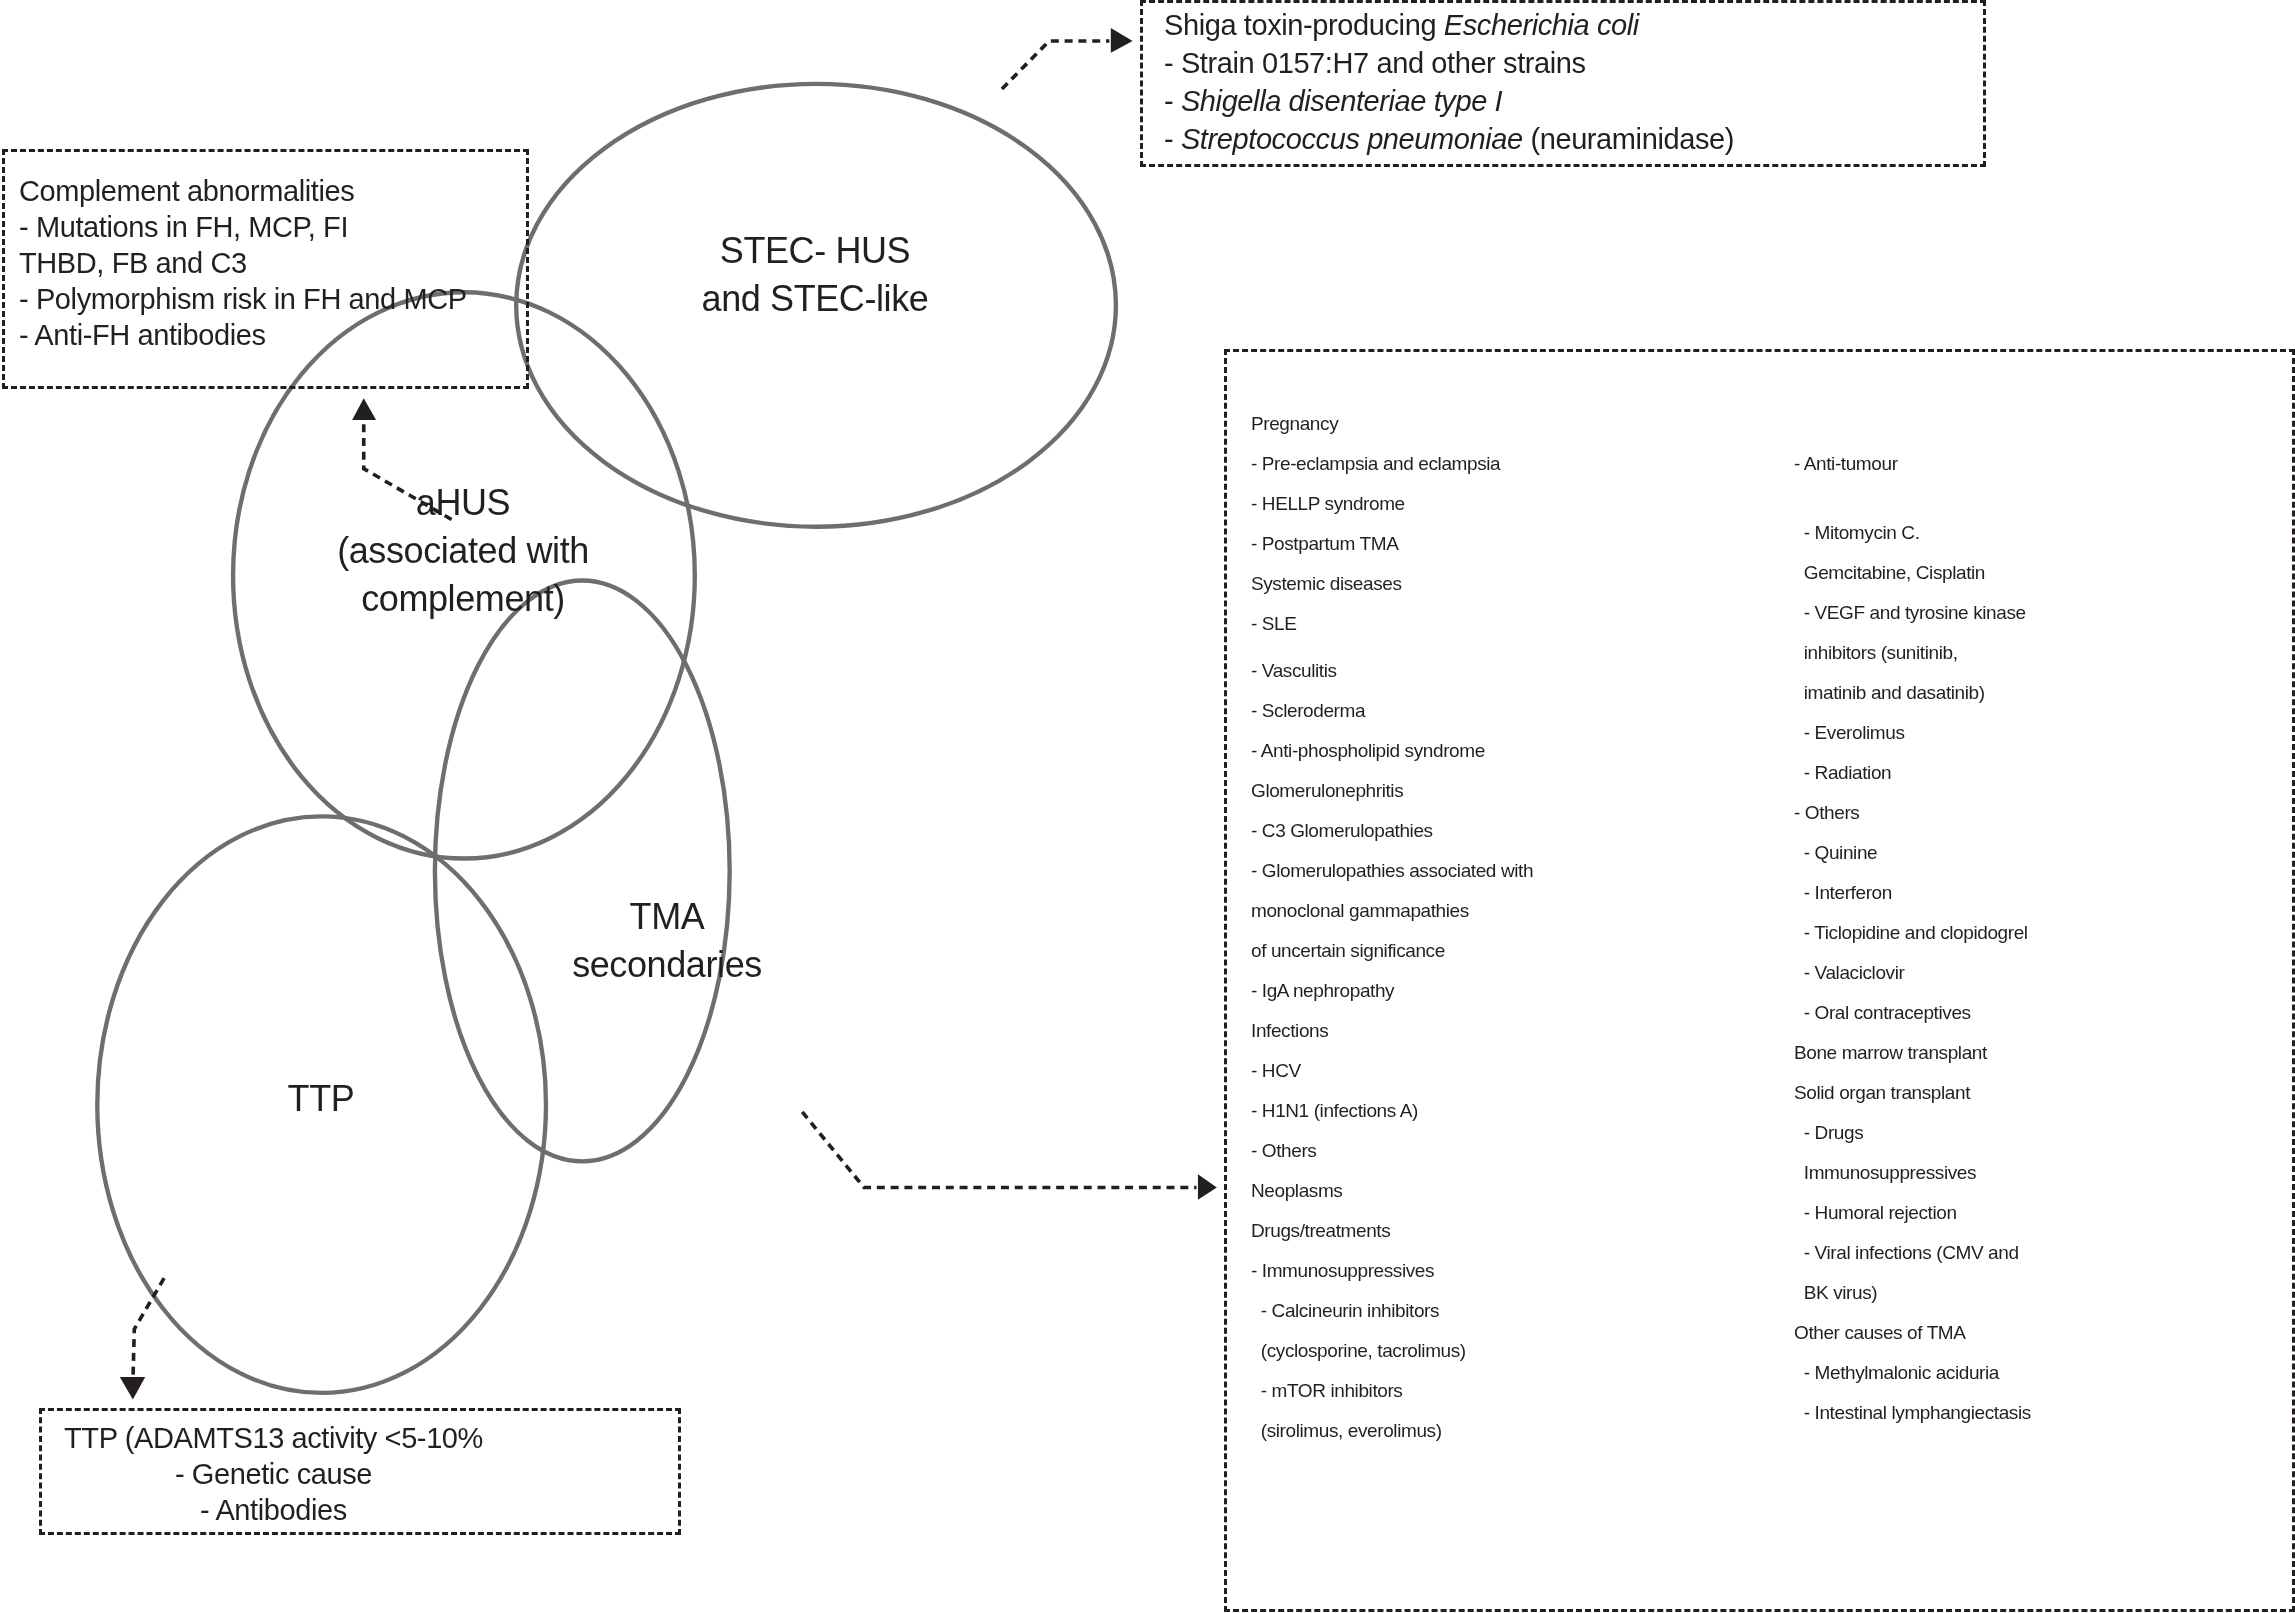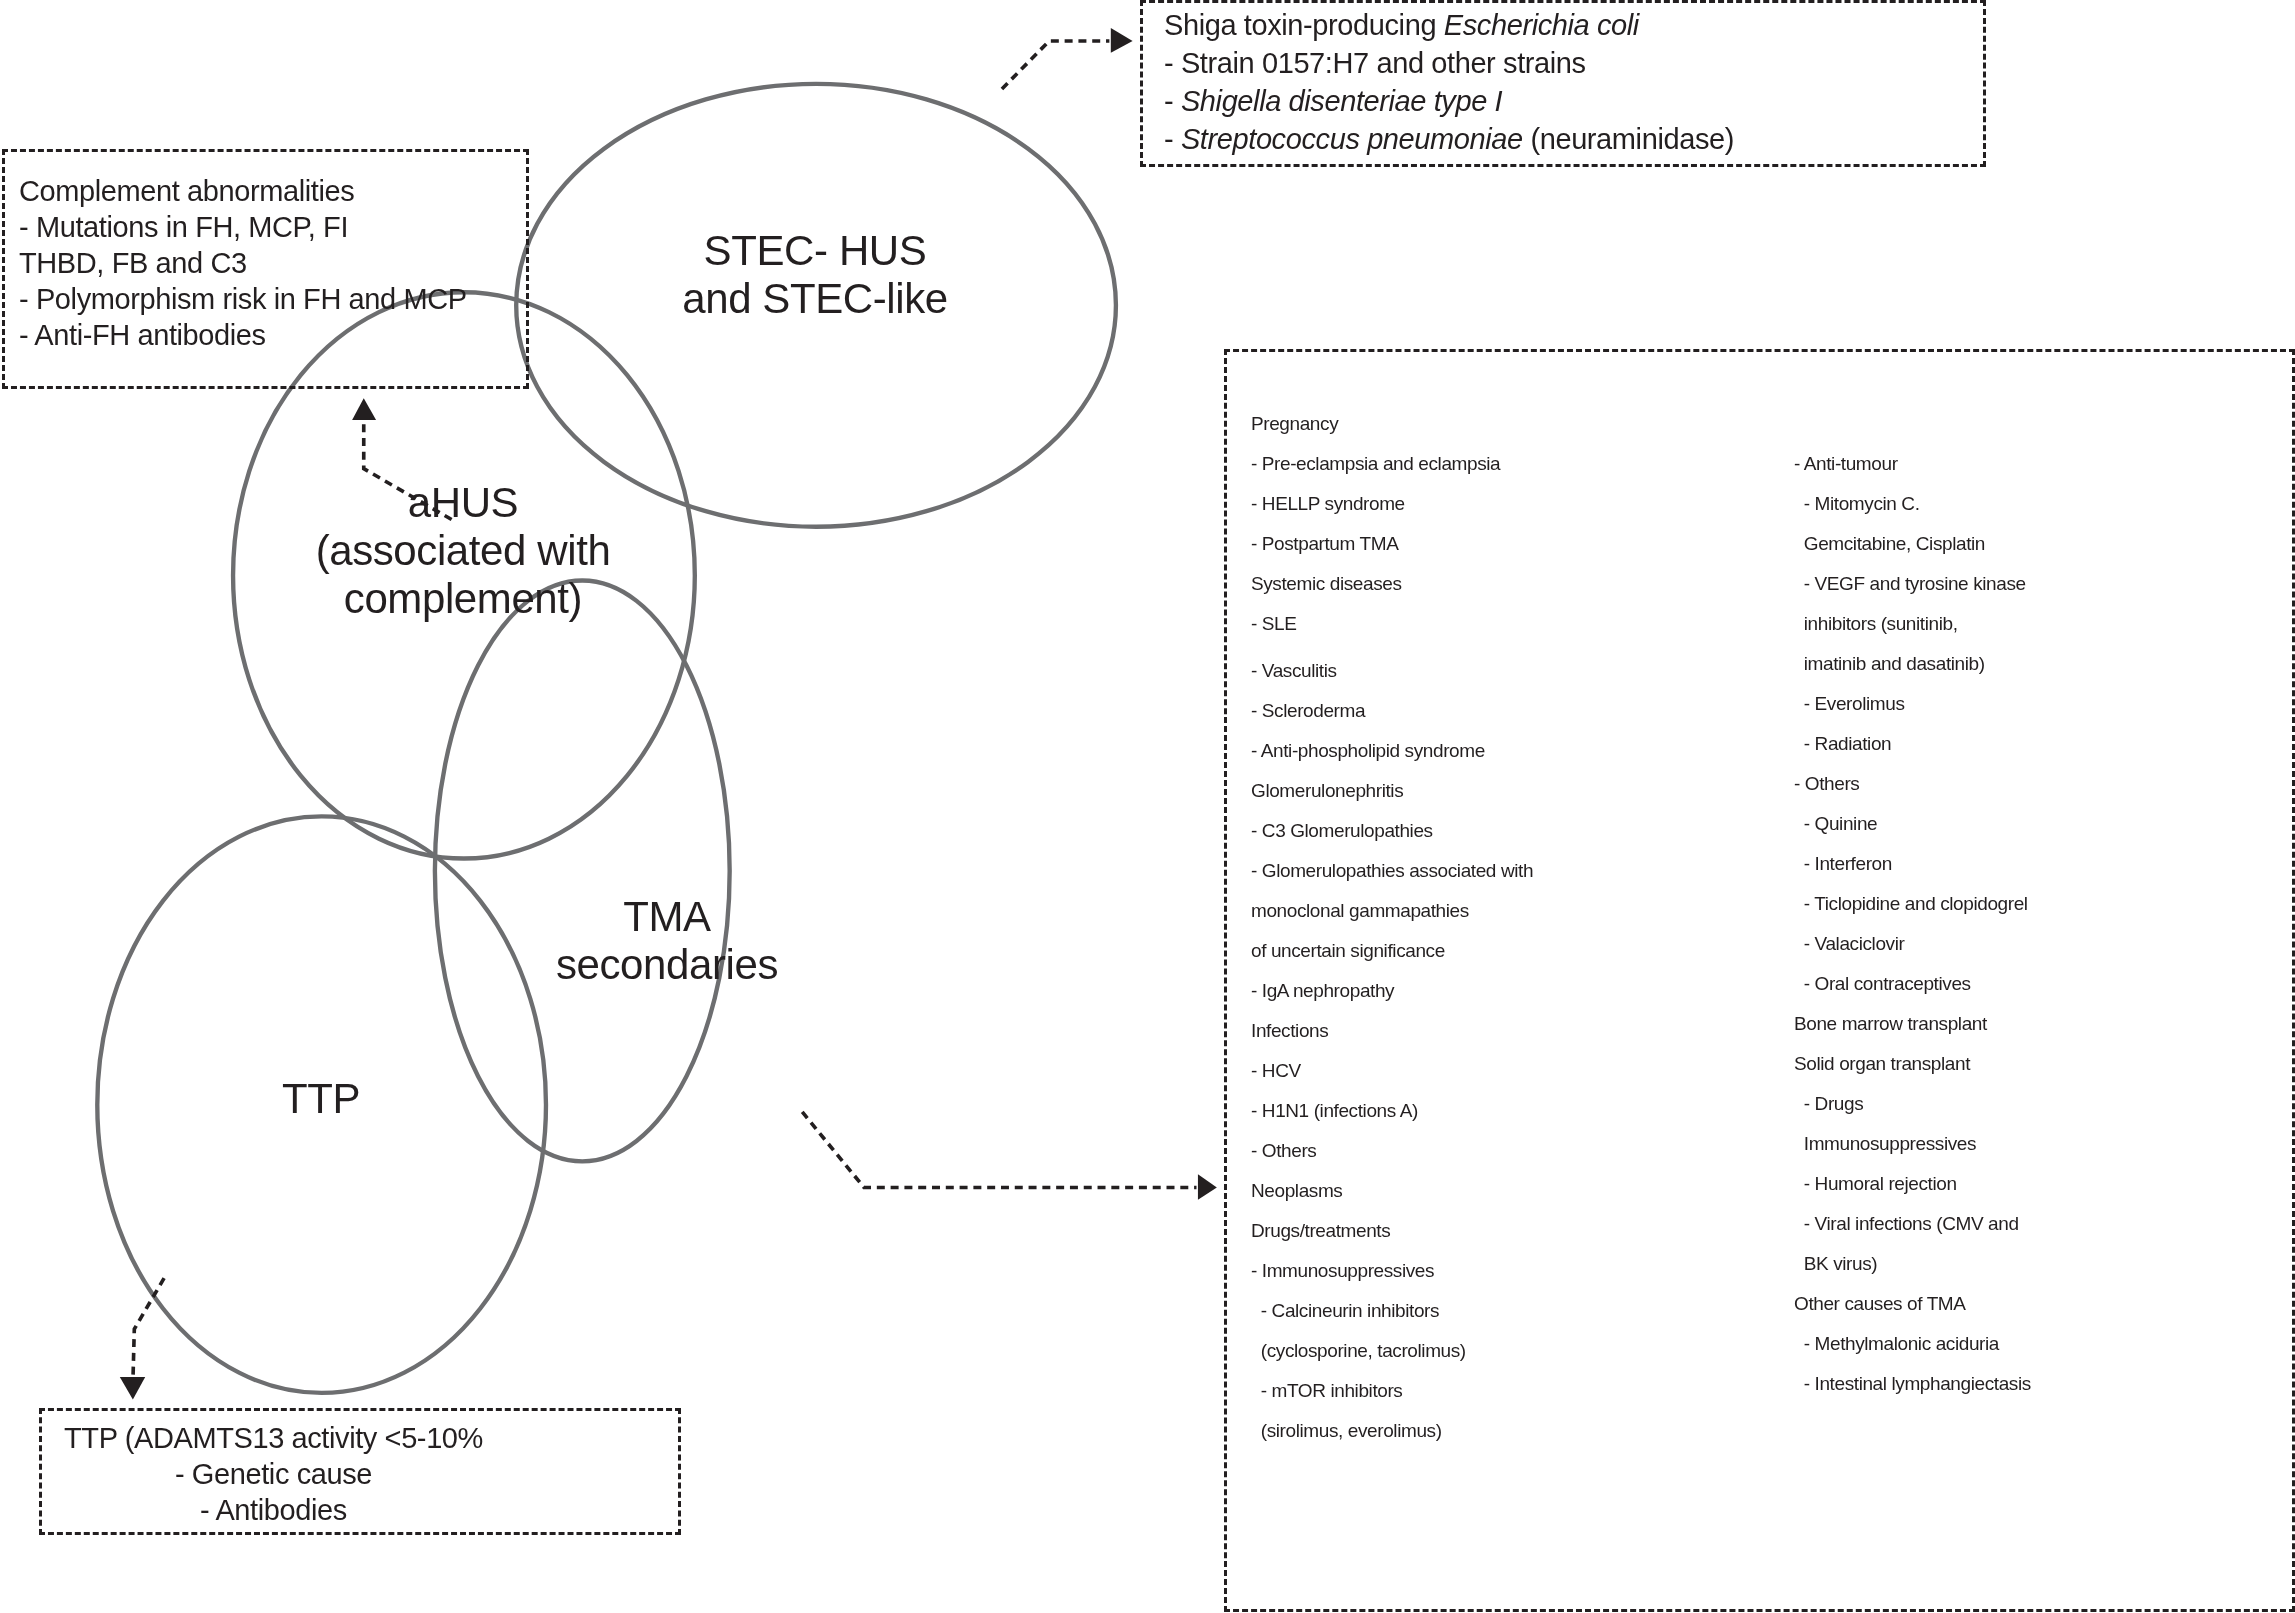--- a/index.html
+++ b/index.html
@@ -3,21 +3,21 @@
 <meta charset="utf-8">
 <style>
   html, body { margin:0; padding:0; background:#ffffff; }
   body { width:2295px; height:1614px; position:relative; overflow:hidden;
          font-family:"Liberation Sans", sans-serif; color:#231f20; }
   #diagram-svg { position:absolute; left:0; top:0; }
   .box { position:absolute; box-sizing:border-box; border:3.6px dashed #231f20; background:transparent; }
   .box-text { position:absolute; font-size:19px; line-height:40px; white-space:nowrap; letter-spacing:-0.4px; }
   .box-text div { white-space:nowrap; }
   .ital { font-style:italic; }
-  .circle-label { position:absolute; text-align:center; font-size:42px; line-height:48px; white-space:nowrap; transform:translateX(-50%); letter-spacing:-0.4px; }
+  .circle-label { position:absolute; text-align:center; font-size:36px; line-height:48px; white-space:nowrap; transform:translateX(-50%); letter-spacing:-0.4px; }
   .circle-label div { white-space:nowrap; }
   .col { position:absolute; }
 </style>
 </head>
 <body>
 
 <svg id="diagram-svg" width="2295" height="1614" viewBox="0 0 3161 2222">
   <g fill="none" stroke="#6d6e70" stroke-width="6">
     <ellipse cx="1124" cy="420" rx="413" ry="305"></ellipse>
     <ellipse cx="639" cy="792" rx="318" ry="390"></ellipse>
@@ -106,21 +106,21 @@
       <div style="white-space: pre;">- Immunosuppressives</div>
       <div style="white-space: pre;">  - Calcineurin inhibitors</div>
       <div style="white-space: pre;">  (cyclosporine, tacrolimus)</div>
       <div style="white-space: pre;">  - mTOR inhibitors</div>
       <div style="white-space: pre;">  (sirolimus, everolimus)</div>
     </div>
 </div>
 <div class="box-text col" style="left:1794px; top:444px;">
   <div id="right-col">
       <div style="white-space: pre;">- Anti-tumour</div>
-      <div style="white-space: pre;">  - Mitomycin C.</div>
+      <div style="white-space: pre; margin-top: 29px;">  - Mitomycin C.</div>
       <div style="white-space: pre;">  Gemcitabine, Cisplatin</div>
       <div style="white-space: pre;">  - VEGF and tyrosine kinase</div>
       <div style="white-space: pre;">  inhibitors (sunitinib,</div>
       <div style="white-space: pre;">  imatinib and dasatinib)</div>
       <div style="white-space: pre;">  - Everolimus</div>
       <div style="white-space: pre;">  - Radiation</div>
       <div style="white-space: pre;">- Others</div>
       <div style="white-space: pre;">  - Quinine</div>
       <div style="white-space: pre;">  - Interferon</div>
       <div style="white-space: pre;">  - Ticlopidine and clopidogrel</div>

